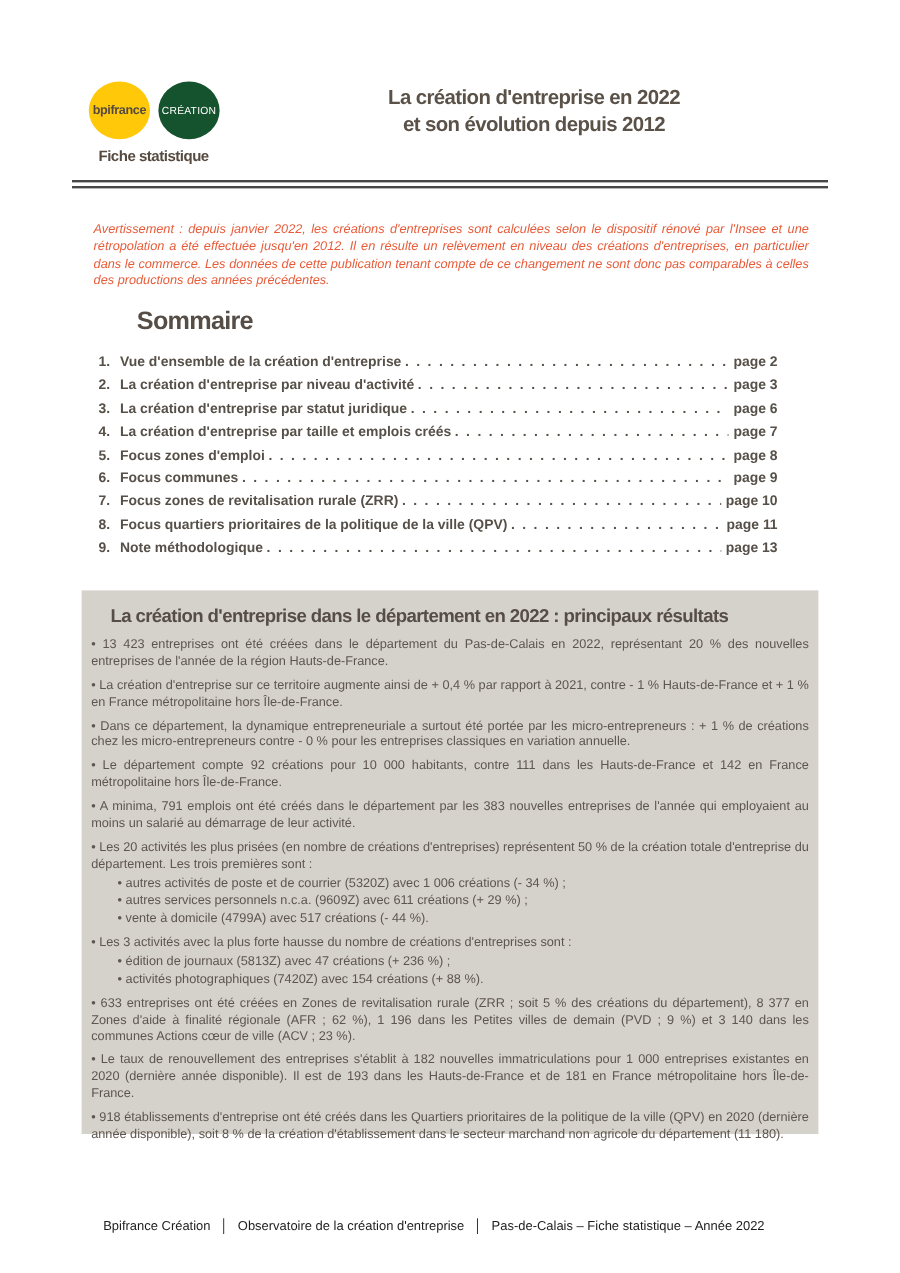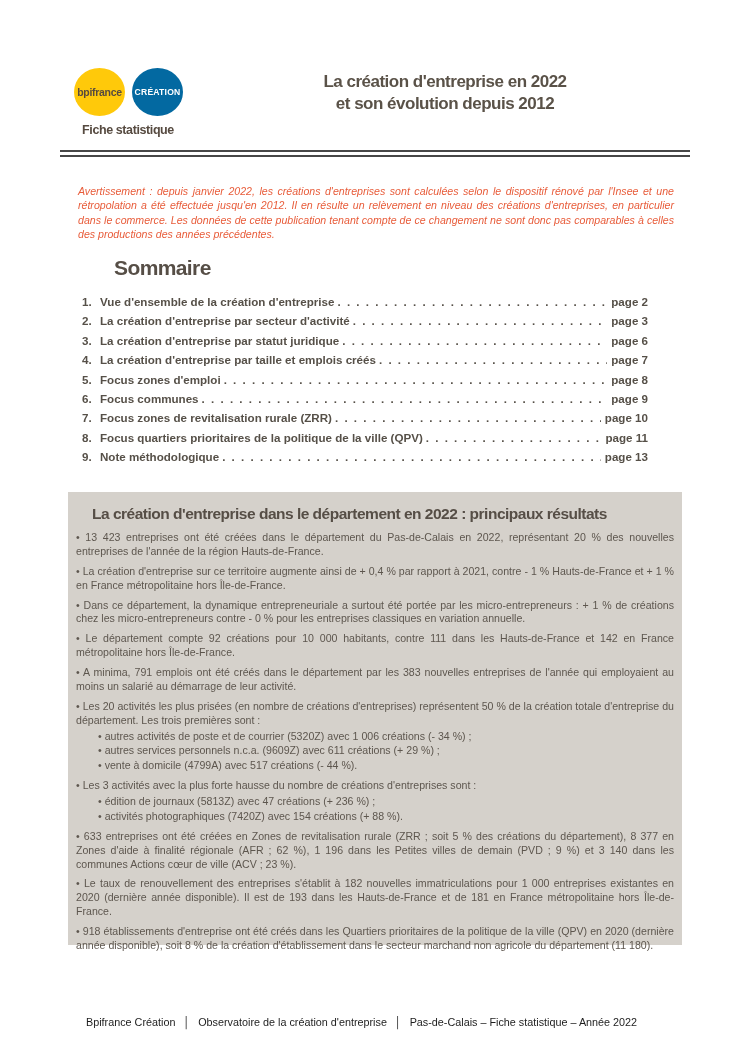--- a/index.html
+++ b/index.html
@@ -6,21 +6,21 @@
   .page {
     position:relative; width:732px; height:1061px; background:#ffffff;
     font-family:"Liberation Sans", sans-serif; overflow:hidden;
   }
 
   
   .brand { position:absolute; left:74px; top:68px; width:118px; }
   .logo-row { display:flex; gap:7px; align-items:center; }
   .logo-circle { width:51px; height:48px; border-radius:50%; display:flex; align-items:center; justify-content:center; flex:none; }
   .logo-yellow { background:#FFC90A; color:#564A40; font-size:10.5px; font-weight:bold; letter-spacing:-0.3px; }
-  .logo-dark { background:#0369a1; color:#ffffff; font-size:8.6px; font-weight:bold; letter-spacing:0.2px; }
+  .logo-dark { background:#14532d; color:#ffffff; font-size:8.6px; font-weight:normal; letter-spacing:0.2px; }
   .brand-tagline { margin-top:7px; width:108px; text-align:center; font-weight:bold; color:#564A40; font-size:12.5px; letter-spacing:-0.4px; }
 
   .title-block { position:absolute; left:300px; top:66px; width:290px; text-align:center; }
   .main-title { margin:0; color:#FBC605; font-size:31px; font-weight:bold; letter-spacing:-1px; line-height:1.05; }
   .subtitle { color:#5A5248; font-size:17px; font-weight:bold; letter-spacing:-0.5px; line-height:1.28; }
   .subtitle.first { margin-top:5px; }
 
   .header-rule { position:absolute; left:60px; width:630px; top:150px; height:3px;
     border-top:2px solid #474747; border-bottom:2px solid #474747; }
 
@@ -83,21 +83,21 @@
   <h2 class="toc-heading">Sommaire</h2>
   <div class="toc">
     <div class="toc-row">
       <span class="toc-num">1.</span>
       <span class="toc-label">Vue d'ensemble de la création d'entreprise</span>
       <span class="leader"></span>
       <span class="toc-page">page 2</span>
     </div>
     <div class="toc-row">
       <span class="toc-num">2.</span>
-      <span class="toc-label">La création d'entreprise par secteur d'activité</span>
+      <span class="toc-label">La création d'entreprise par niveau d'activité</span>
       <span class="leader"></span>
       <span class="toc-page">page 3</span>
     </div>
     <div class="toc-row">
       <span class="toc-num">3.</span>
       <span class="toc-label">La création d'entreprise par statut juridique</span>
       <span class="leader"></span>
       <span class="toc-page">page 6</span>
     </div>
     <div class="toc-row">

